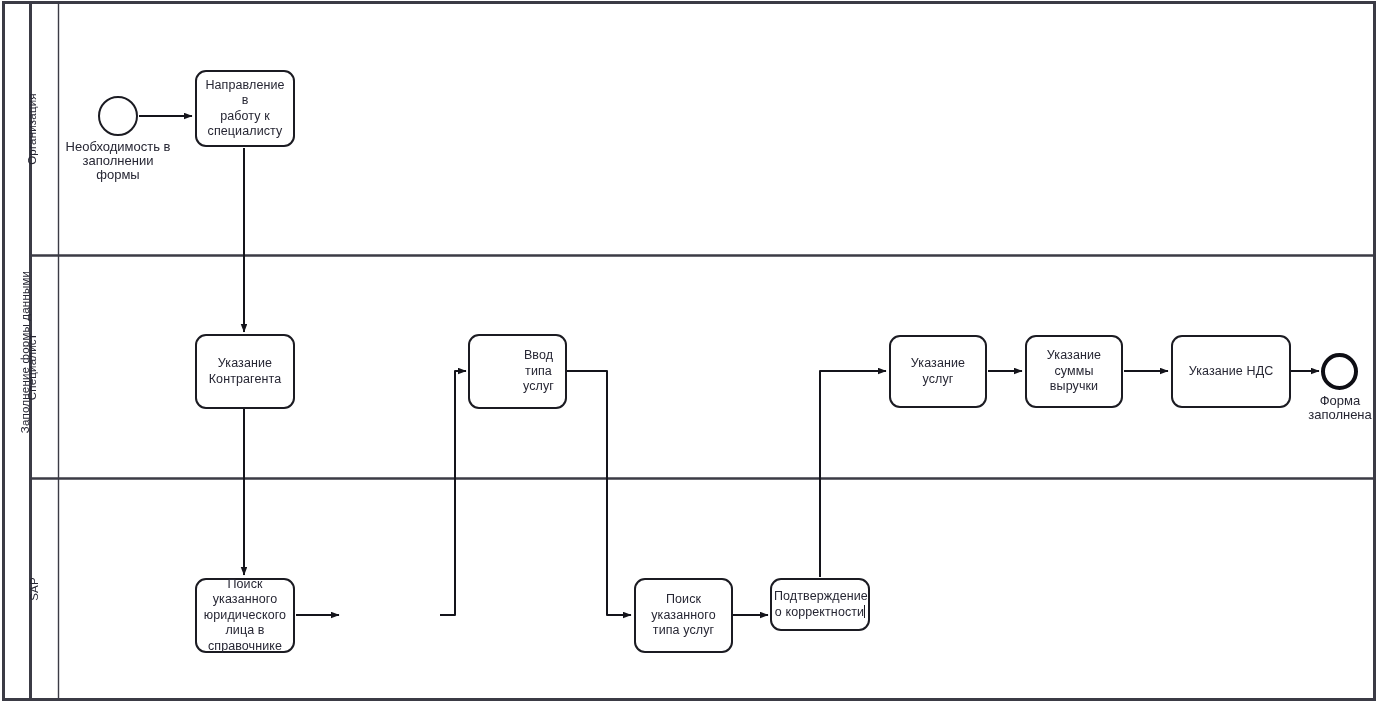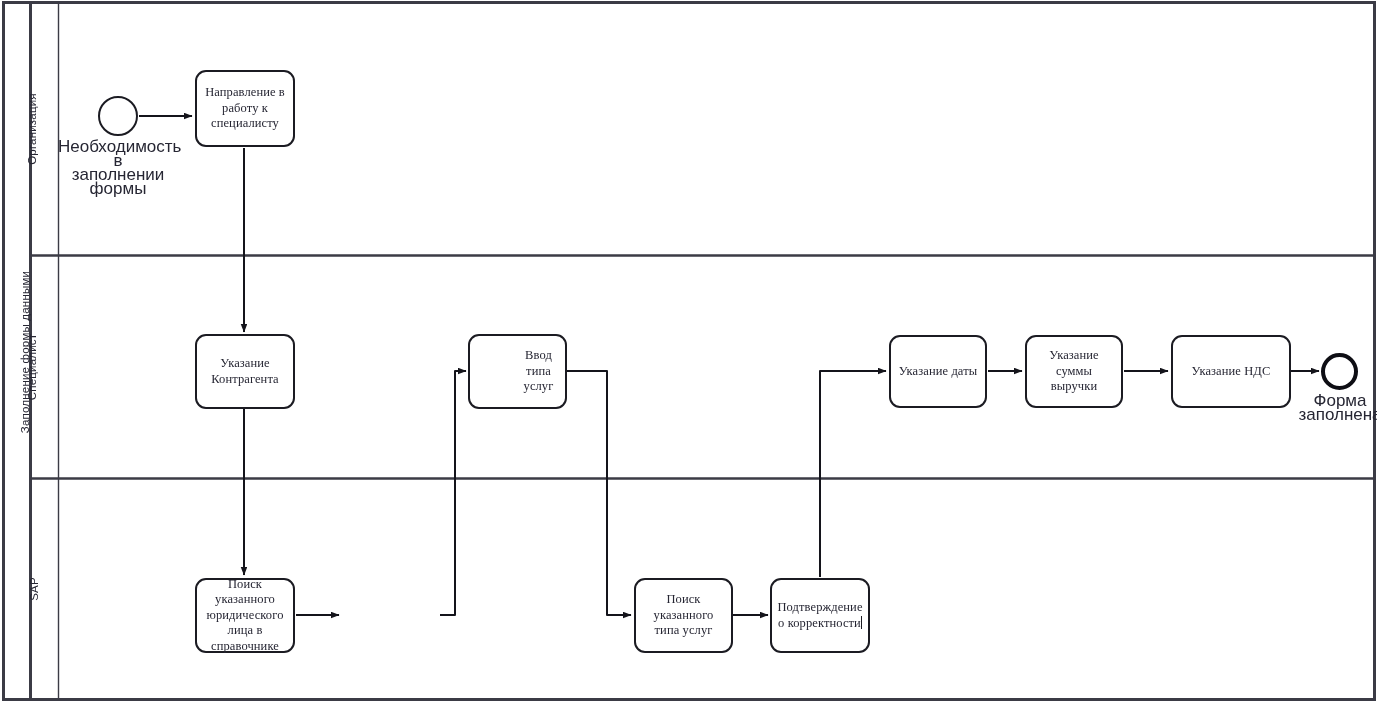--- a/index.html
+++ b/index.html
@@ -34,21 +34,20 @@
     background: #ffffff;
     display: flex;
     align-items: center;
     justify-content: center;
     text-align: center;
     color: #262633;
     font-size: 12.5px;
     line-height: 15.5px;
     padding: 2px 5px;
     letter-spacing: 0.1px;
-    font-family: Liberation Serif, serif;
   }
   .task-label {
     display: block;
     width: 100%;
     white-space: pre-line;
   }
   .event {
     position: absolute;
     box-sizing: border-box;
     border-radius: 50%;
@@ -57,21 +56,21 @@
   .event.start {
     border: 2px solid #1b1b22;
   }
   .event.end {
     border: 4px solid #0e0e14;
   }
   .event-label {
     position: absolute;
     text-align: center;
     color: #262633;
-    font-size: 17px;
+    font-size: 13px;
     line-height: 14px;
     white-space: pre-line;
   }
   .lane-title {
     position: absolute;
     color: #262633;
     font-size: 11.5px;
     letter-spacing: 0.2px;
     transform-origin: center center;
     display: flex;
@@ -170,21 +169,21 @@
     <span class="task-label">Указание
 Контрагента</span>
   </div>
 
   <div class="task" style="left:468px; top:334px; width:99px; height:75px;padding-left:47px;">
     <span class="task-label">Ввод типа
 услуг</span>
   </div>
 
   <div class="task" style="left:889px; top:335px; width:98px; height:73px;">
-    <span class="task-label">Указание даты</span>
+    <span class="task-label">Указание услуг</span>
   </div>
 
   <div class="task" style="left:1025px; top:335px; width:98px; height:73px;">
     <span class="task-label">Указание
 суммы
 выручки</span>
   </div>
 
   <div class="task" style="left:1171px; top:335px; width:120px; height:73px;">
     <span class="task-label">Указание НДС</span>
@@ -198,18 +197,18 @@
 справочнике</span>
   </div>
 
 
   <div class="task" style="left:634px; top:578px; width:99px; height:75px;">
     <span class="task-label">Поиск
 указанного
 типа услуг</span>
   </div>
 
-  <div class="task" style="left:770px; top:578px; width:100px; height:75px; padding:0 2px;">
+  <div class="task" style="left:770px; top:578px; width:100px; height:53px; padding:0 2px;">
     <span class="task-label"><span>Подтверждение
 о корректности</span><span class="caret"></span></span>
   </div>
 
 </div>
 
 </body></html>

